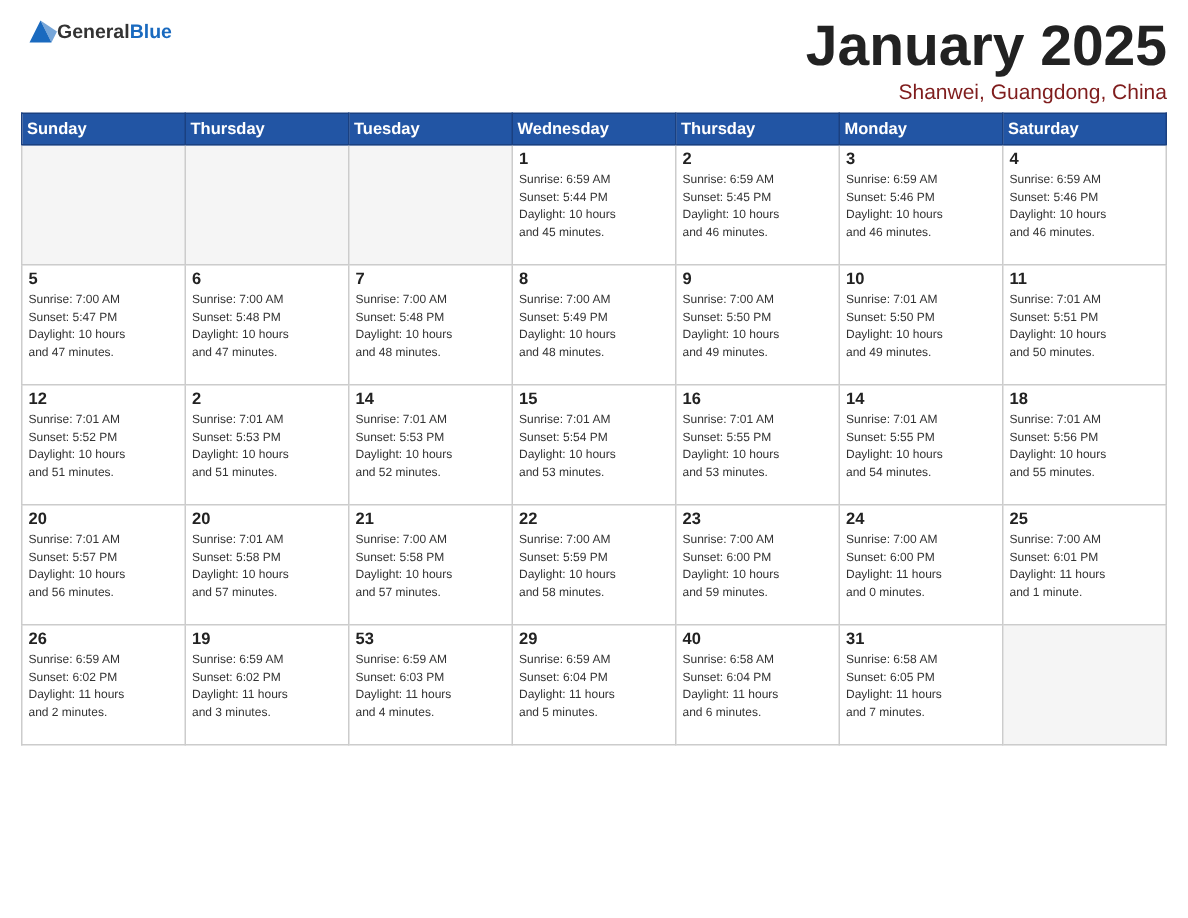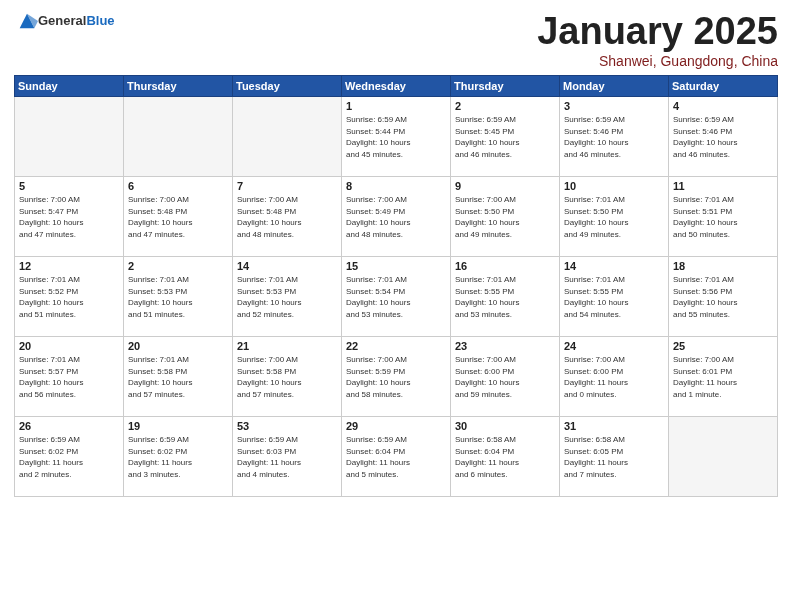--- a/index.html
+++ b/index.html
@@ -336,21 +336,21 @@
 and 4 minutes.</div>
           </td>
           <td>
             <div class="day-number">29</div>
             <div class="day-info" style="white-space: pre-line;">Sunrise: 6:59 AM
 Sunset: 6:04 PM
 Daylight: 11 hours
 and 5 minutes.</div>
           </td>
           <td>
-            <div class="day-number">30</div>
+            <div class="day-number">40</div>
             <div class="day-info" style="white-space: pre-line;">Sunrise: 6:58 AM
 Sunset: 6:04 PM
 Daylight: 11 hours
 and 6 minutes.</div>
           </td>
           <td>
             <div class="day-number">31</div>
             <div class="day-info" style="white-space: pre-line;">Sunrise: 6:58 AM
 Sunset: 6:05 PM
 Daylight: 11 hours

